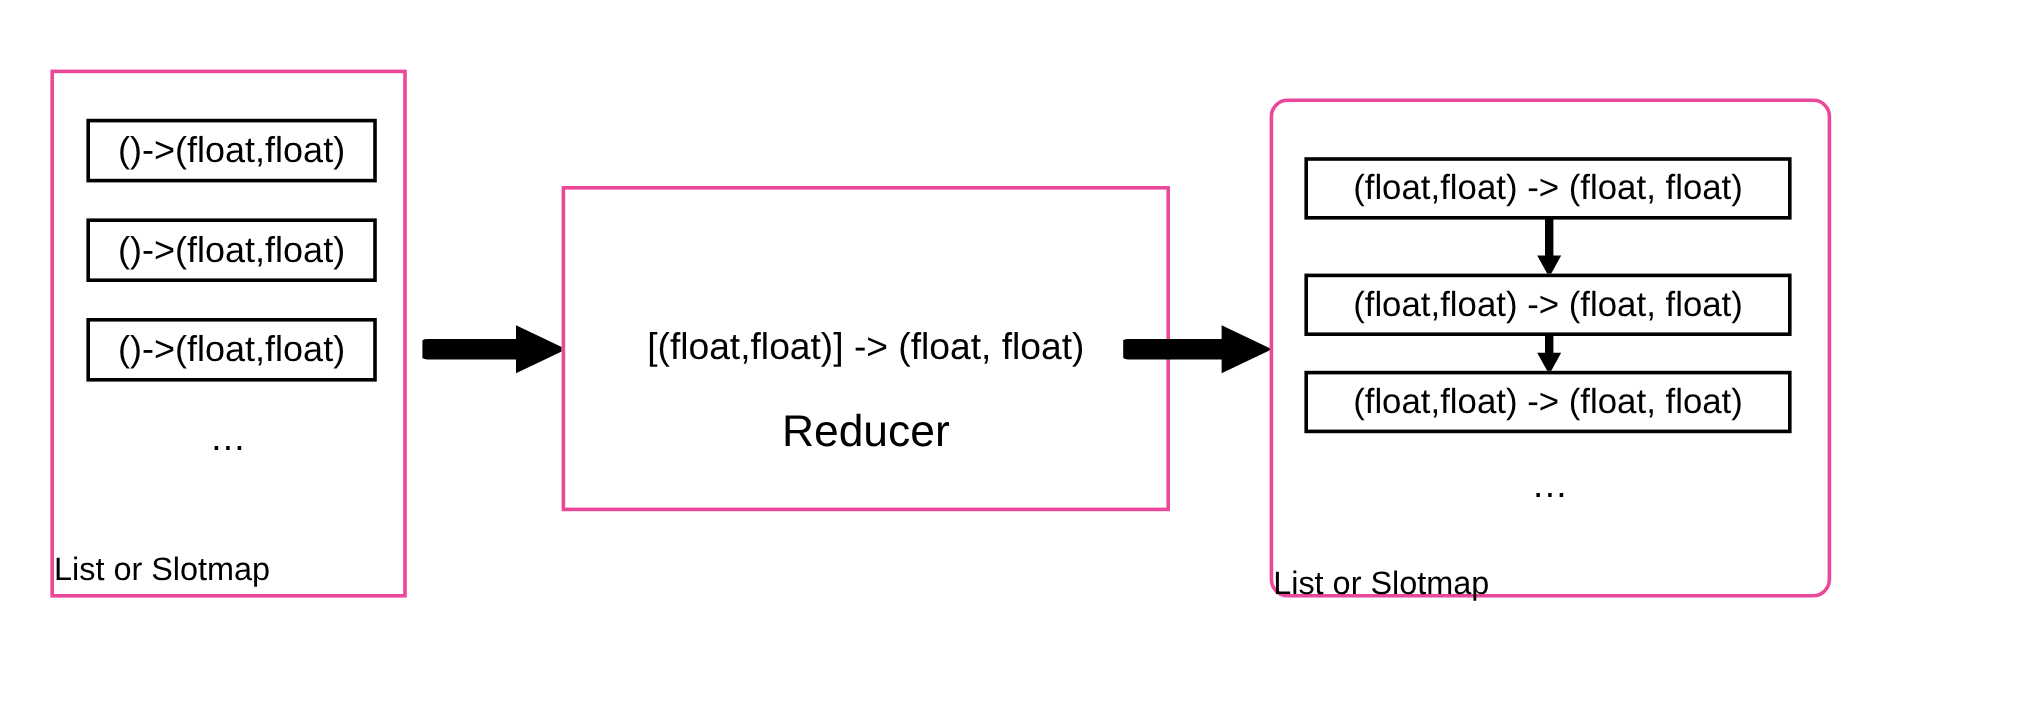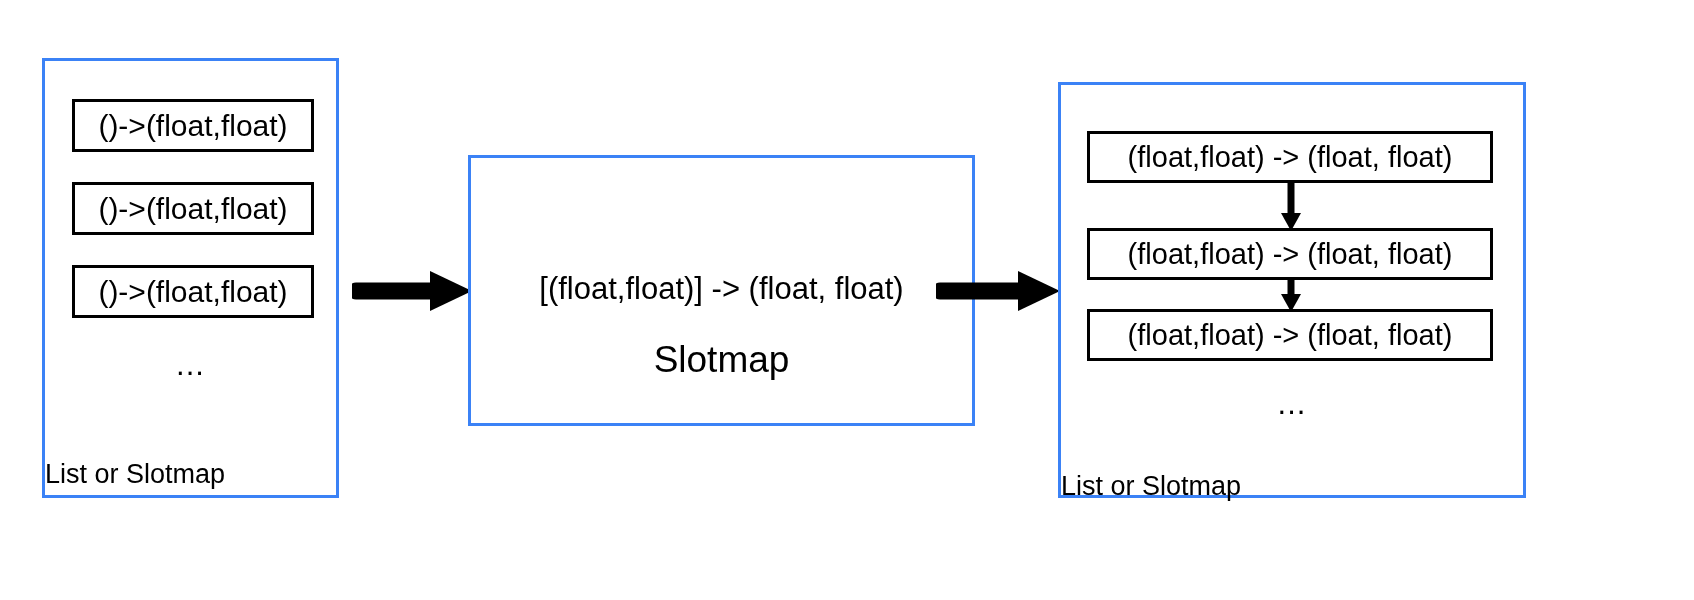--- a/index.html
+++ b/index.html
@@ -18,27 +18,27 @@
     position: relative;
     width: 1694px;
     height: 600px;
     background: #ffffff;
   }
 
   
   .outer-box {
     position: absolute;
     box-sizing: border-box;
-    border: 3px solid #3b82f6;
+    border: 3px solid #ec4899;
     background: #ffffff;
     text-decoration: underline;
   }
   #tracks-box   { left: 42px;   top: 58px;  width: 297px; height: 440px; }
   #reducer-box  { left: 468px;  top: 155px; width: 507px; height: 271px; }
-  #postfx-box   { left: 1058px; top: 82px;  width: 468px; height: 416px; }
+  #postfx-box   { left: 1058px; top: 82px;  width: 468px; height: 416px; border-radius: 15px; }
 
   
   .item-box {
     position: absolute;
     box-sizing: border-box;
     border: 3px solid #000000;
     background: #ffffff;
     display: flex;
     align-items: center;
     justify-content: center;
@@ -166,21 +166,21 @@
     <div class="box-caption" id="tracks-caption">List or Slotmap</div>
   </div>
 
   <svg class="flow-arrow" id="flow-arrow-1" viewBox="0 0 122 52">
     <line x1="4" y1="26" x2="88" y2="26" stroke="#000000" stroke-width="17" stroke-linecap="round"></line>
     <polygon points="78,6 120,26 78,46" fill="#000000"></polygon>
   </svg>
 
   <div class="outer-box" id="reducer-box">
     <div id="reducer-signature">[(float,float)] -&gt; (float, float)</div>
-    <div id="reducer-title">Slotmap</div>
+    <div id="reducer-title">Reducer</div>
   </div>
 
   <svg class="flow-arrow" id="flow-arrow-2" viewBox="0 0 126 52">
     <line x1="4" y1="26" x2="92" y2="26" stroke="#000000" stroke-width="17" stroke-linecap="round"></line>
     <polygon points="82,6 124,26 82,46" fill="#000000"></polygon>
   </svg>
 
   <div class="outer-box" id="postfx-box">
 
     <div class="item-box fx-item" id="fx-item-0">

